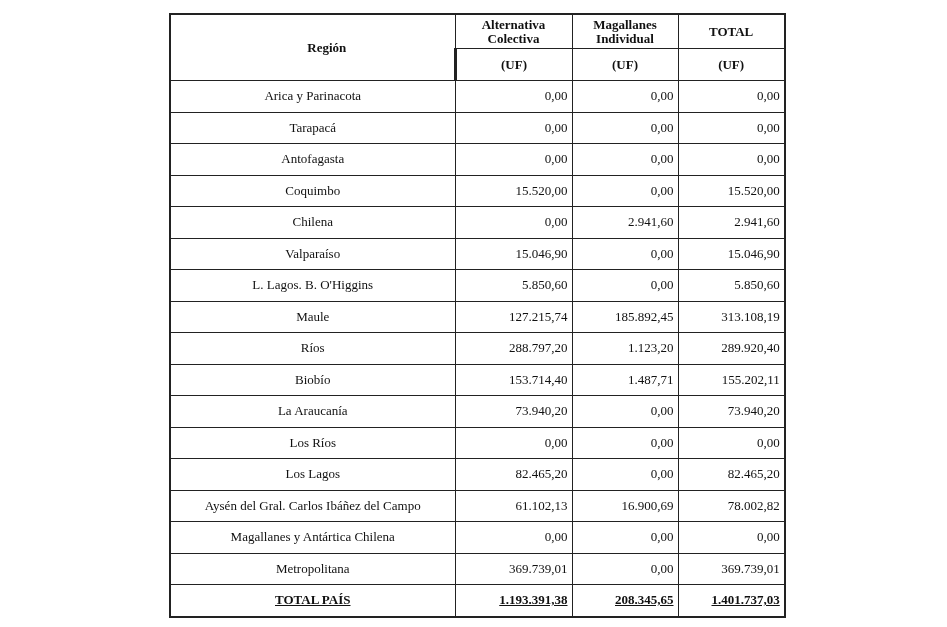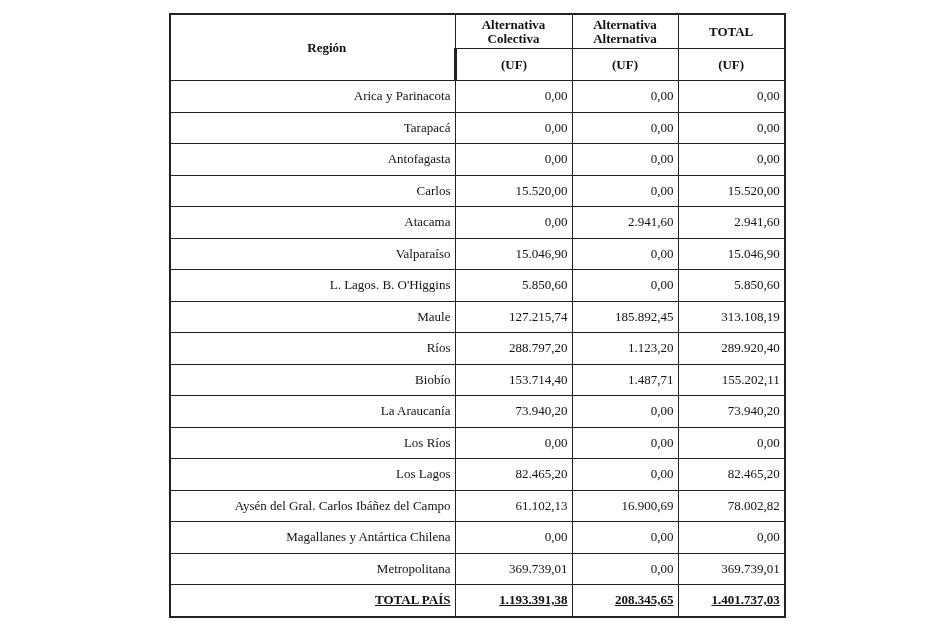--- a/index.html
+++ b/index.html
@@ -6,40 +6,40 @@
   body { width:947px; height:627px; position:relative; overflow:hidden;
          font-family:"Liberation Serif", serif; color:#111; }
   table { position:absolute; left:169px; top:13px; border-collapse:collapse;
           border:2px solid #222; font-size:13px; }
   td, th { border:1.5px solid #222; padding:0 4px; height:30.5px; }
   col.c0 { width:285px; } col.c1 { width:117px; } col.c2 { width:106px; } col.c3 { width:90px; }
   th { font-weight:bold; line-height:14px; }
   th.unit { text-align:center; height:31px; }
   th.region { height:64px;padding-left:33px; }
   th.headtop { height:33px; }
-  td.name { text-align:right; }
+  td.name { text-align:center; }
   td.num { text-align:right;padding-left:33px; }
   tr.total td { font-weight:bold;text-decoration:underline; }
   th.unit.first { border-left:3px solid #222; }
 </style>
 </head>
 <body>
 
 <table>
   <colgroup>
       <col class="c0">
       <col class="c1">
       <col class="c2">
       <col class="c3">
     </colgroup>
   <thead>
     <tr>
       <th class="region" rowspan="2">Región</th>
       <th class="headtop">Alternativa Colectiva</th>
-      <th class="headtop">Alternativa Alternativa</th>
+      <th class="headtop">Magallanes Individual</th>
       <th class="headtop">TOTAL</th>
     </tr>
     <tr>
       <th class="unit first">(UF)</th>
       <th class="unit">(UF)</th>
       <th class="unit">(UF)</th>
     </tr>
   </thead>
   <tbody id="tbody">
       <tr>
@@ -54,27 +54,27 @@
         <td class="num">0,00</td>
         <td class="num">0,00</td>
       </tr>
       <tr>
         <td class="name">Antofagasta</td>
         <td class="num">0,00</td>
         <td class="num">0,00</td>
         <td class="num">0,00</td>
       </tr>
       <tr>
-        <td class="name">Carlos</td>
+        <td class="name">Coquimbo</td>
         <td class="num">15.520,00</td>
         <td class="num">0,00</td>
         <td class="num">15.520,00</td>
       </tr>
       <tr>
-        <td class="name">Atacama</td>
+        <td class="name">Chilena</td>
         <td class="num">0,00</td>
         <td class="num">2.941,60</td>
         <td class="num">2.941,60</td>
       </tr>
       <tr>
         <td class="name">Valparaíso</td>
         <td class="num">15.046,90</td>
         <td class="num">0,00</td>
         <td class="num">15.046,90</td>
       </tr>

